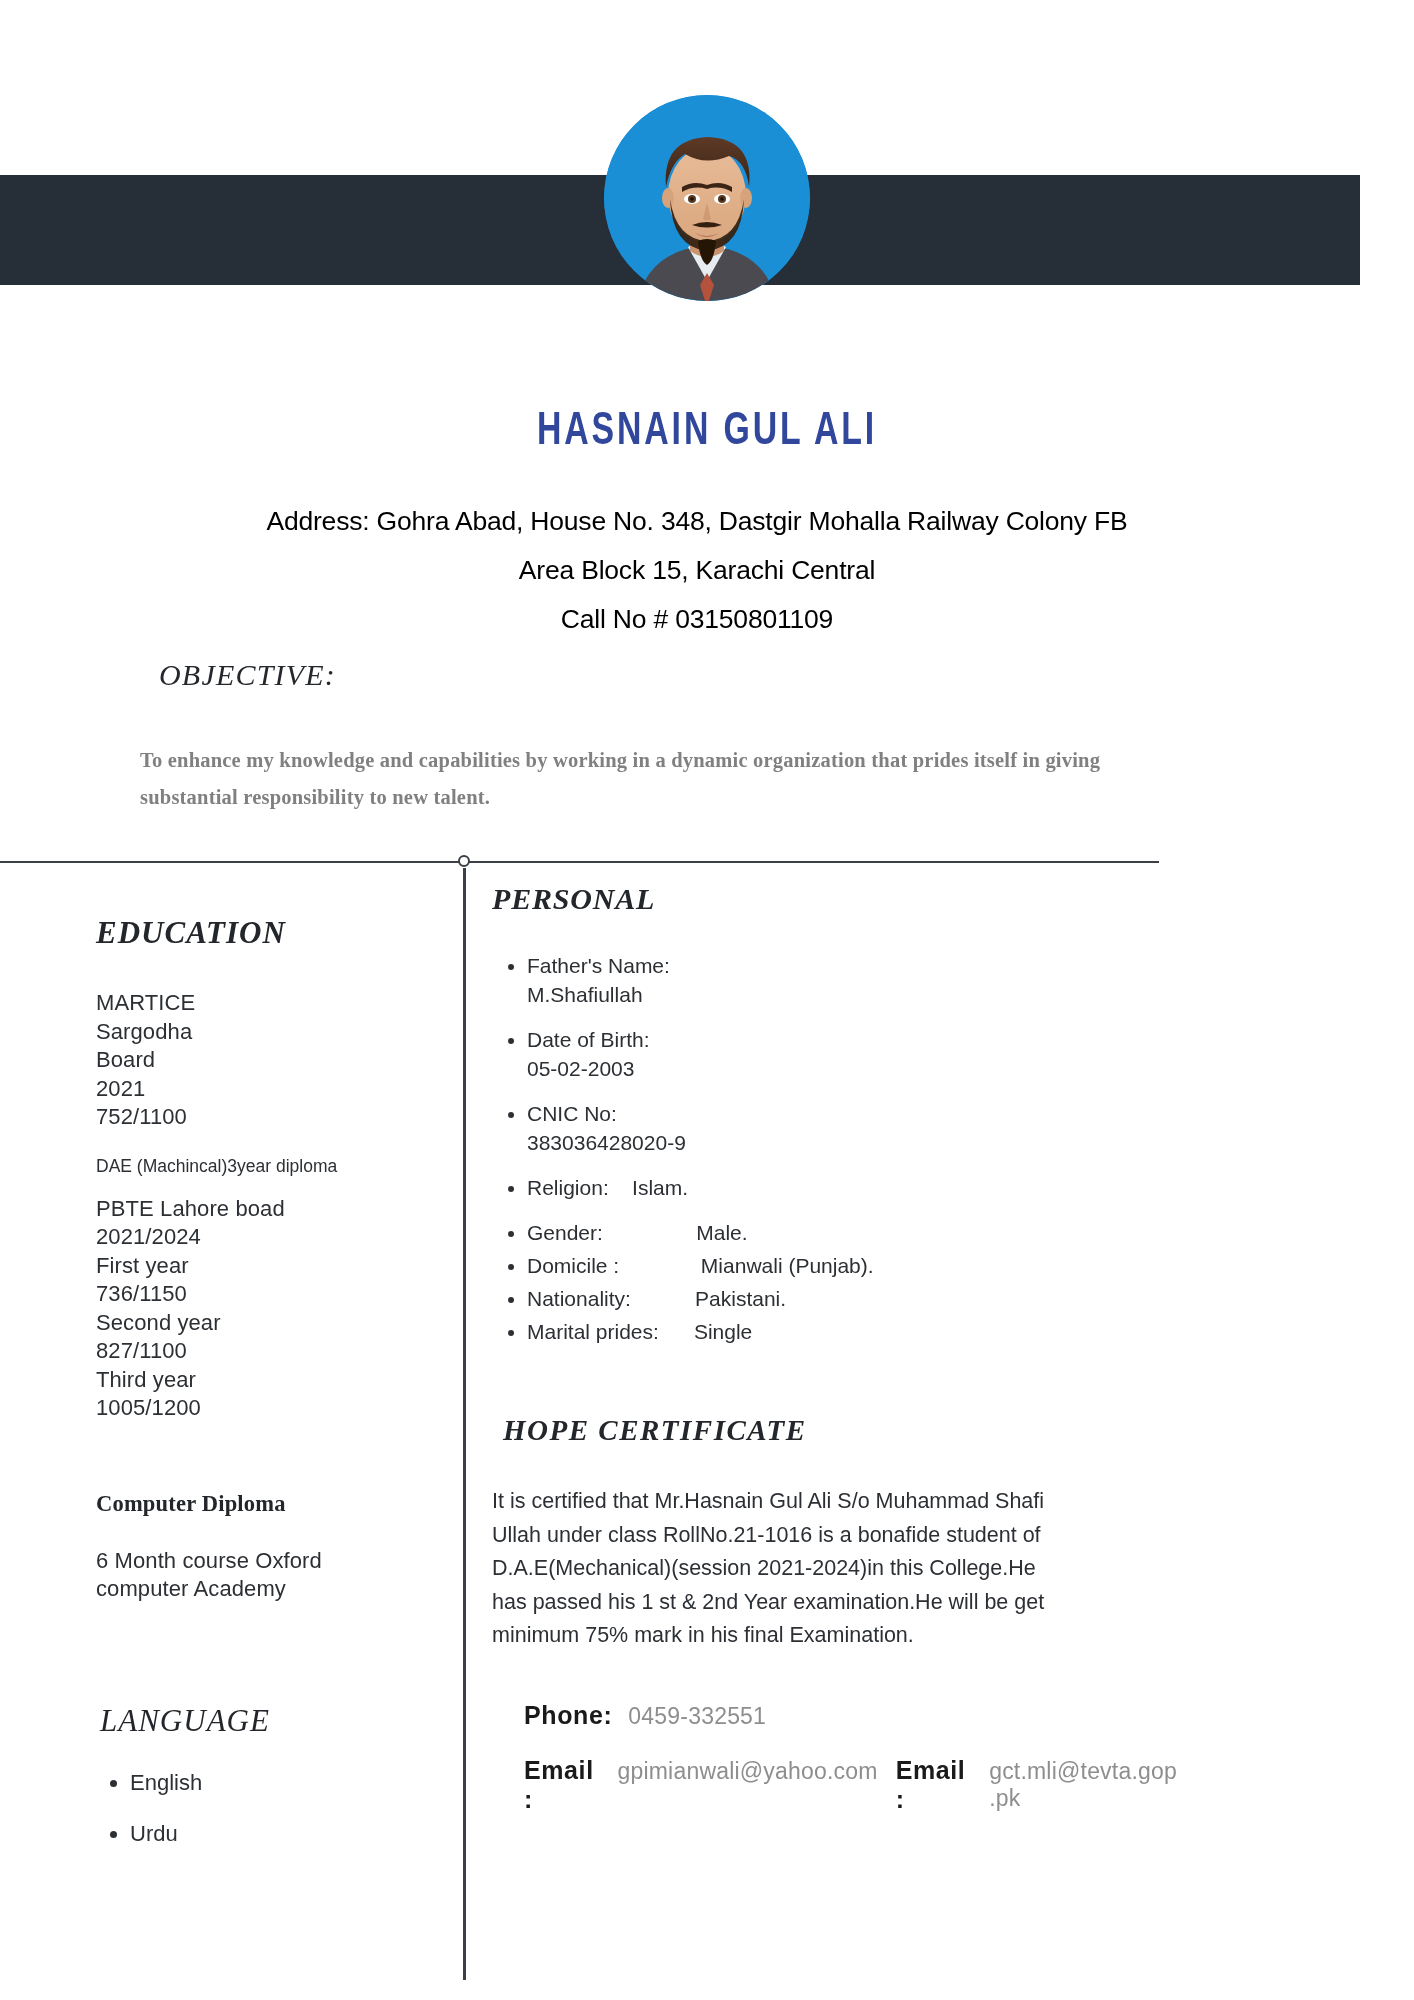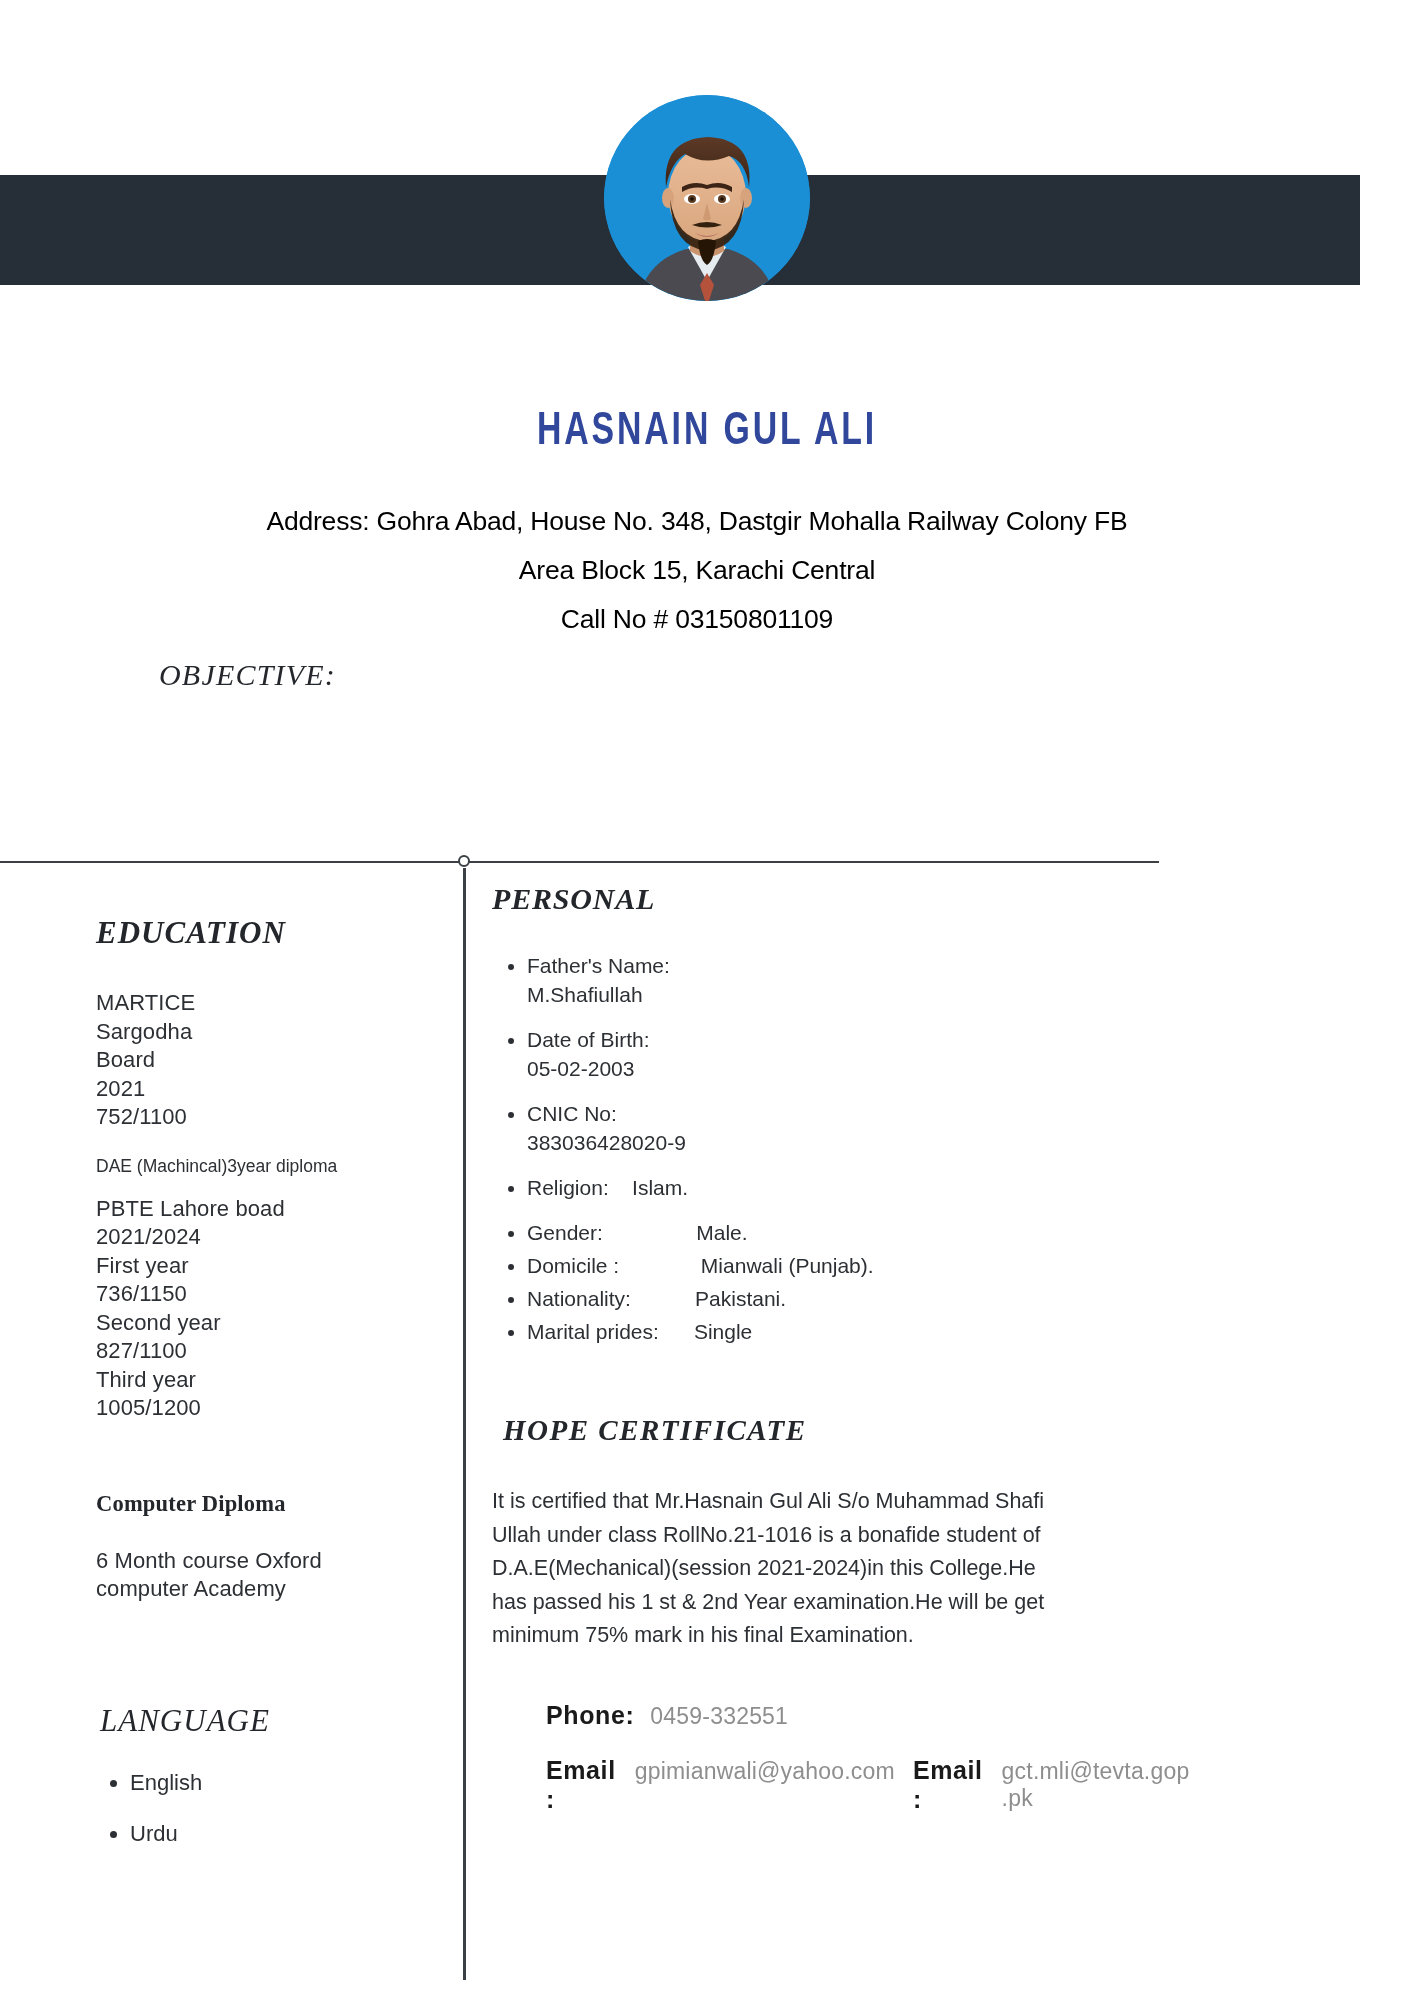--- a/index.html
+++ b/index.html
@@ -234,21 +234,20 @@
     display: flex;
     align-items: baseline;
     margin-bottom: 26px;
   }
   .c-label {
     font-family: "Liberation Sans Narrow", "Liberation Sans", sans-serif;
     font-size: 25px;
     font-weight: bold;
     color: #1a1a1a;
     letter-spacing: 0.6px;
-    margin-left: 22px;
   }
   .c-value {
     font-size: 23px;
     color: #8e8e8e;
     margin-left: 16px;
     letter-spacing: 0.2px;
   }
   .c-label.second { margin-left: 18px; }
 </style>
 </head>
@@ -315,20 +314,21 @@
 
   <div class="name">HASNAIN GUL ALI</div>
 
   <div class="contact-block">
     <span class="contact-line">Address: Gohra Abad, House No. 348, Dastgir Mohalla Railway Colony FB</span>
     <span class="contact-line">Area Block 15, Karachi Central</span>
     <span class="contact-line">Call No # 03150801109</span>
   </div>
 
   <div class="objective-heading">OBJECTIVE:</div>
+  <div class="objective-body">To enhance my knowledge and capabilities by working in a dynamic organization that prides itself in giving substantial responsibility to new talent.</div>
 
   <div class="rule-h"></div>
   <div class="rule-v"></div>
   <div class="rule-dot"></div>
 
   <div class="left-col">
 
     <div class="sec-heading-italic edu-heading">EDUCATION</div>
 
     <div class="body-text">

